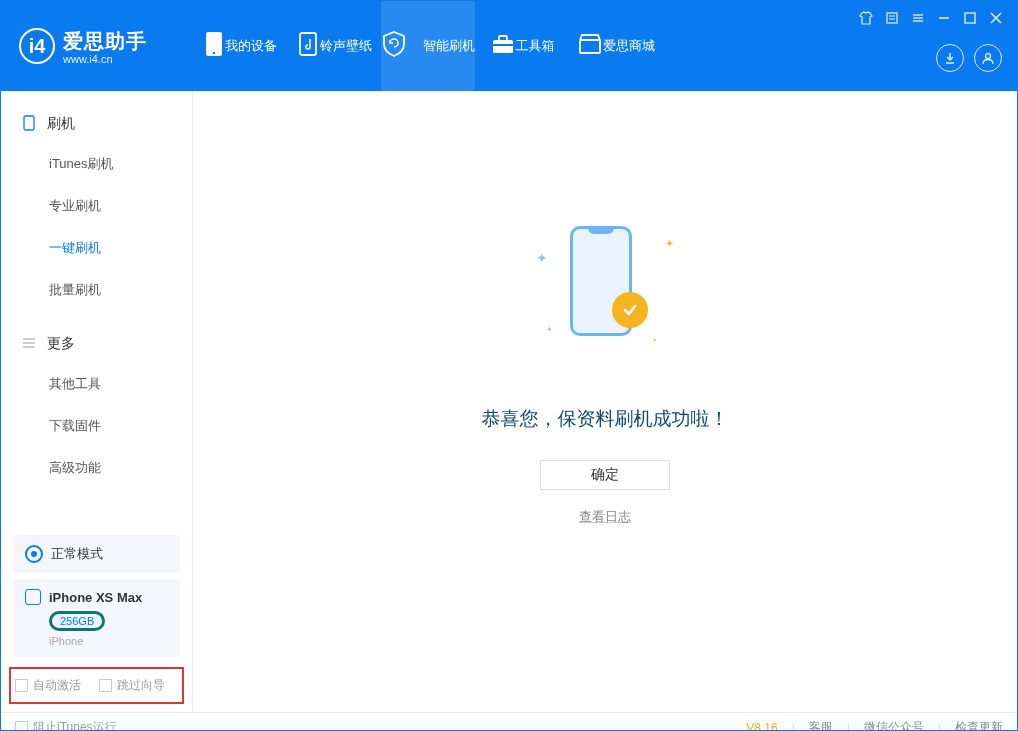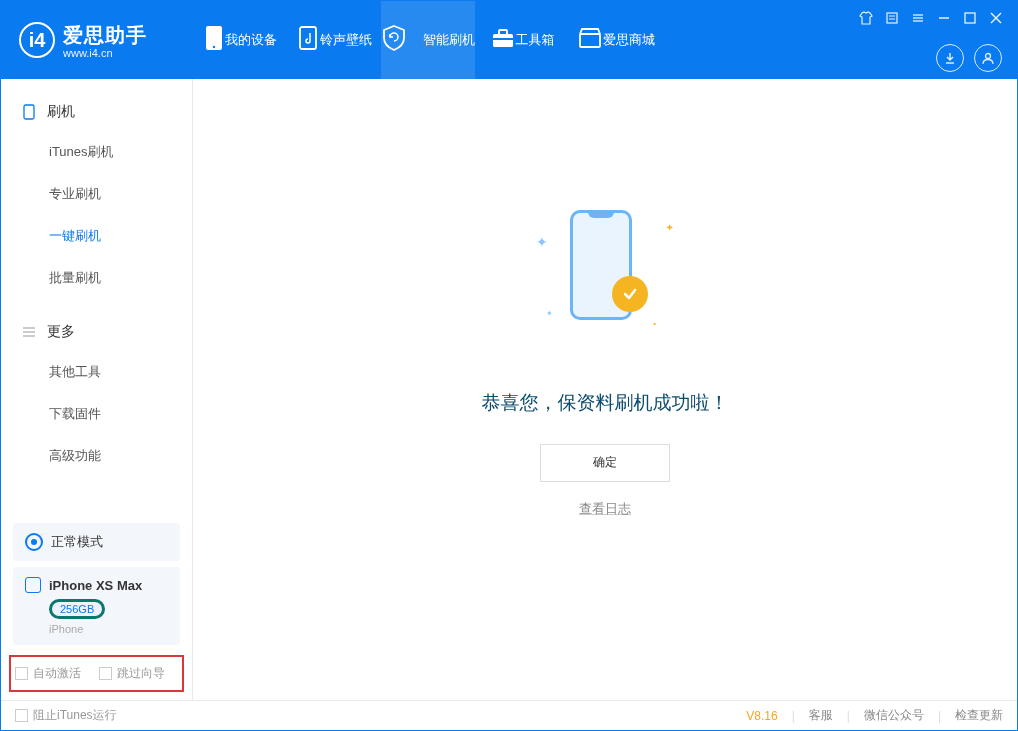--- a/index.html
+++ b/index.html
@@ -1,19 +1,19 @@
 <!DOCTYPE html>
 <html><head>
   <meta charset="utf-8">
   <style>
     * { margin: 0; padding: 0; box-sizing: border-box; font-family: "Microsoft YaHei", -apple-system, sans-serif; }
     body { background: #fff; width: 1018px; height: 731px; border: 1px solid #0a7af0; overflow: hidden; }
     
     
-    .header { height: 78px; background: linear-gradient(to right, #0a7af0, #0a7af0); display: flex; align-items: stretch; }
+    .header { height: 90px; background: linear-gradient(to right, #0a7af0, #0a7af0); display: flex; align-items: stretch; }
     .logo-area { width: 192px; display: flex; align-items: center; padding-left: 18px; color: #fff; }
     .logo-icon { width: 36px; height: 36px; border: 2.5px solid #fff; border-radius: 50%; display: flex; align-items: center; justify-content: center; font-weight: bold; font-size: 20px; margin-right: 8px; }
     .logo-text { display: flex; flex-direction: column; }
     .logo-title { font-size: 20px; font-weight: bold; letter-spacing: 1px; }
     .logo-sub { font-size: 11px; opacity: 0.9; margin-top: -2px; }
     
     .nav-tabs { display: flex; flex: 1; }
     .nav-tab { width: 94px; display: flex; flex-direction: row; align-items: center; justify-content: center; color: #fff; cursor: pointer; position: relative; }
     .nav-tab.active { background: rgba(255,255,255,0.12); gap: 16px; }
     .nav-tab-icon { height: 30px; display: flex; align-items: center; justify-content: center; margin-bottom: 4px; }
@@ -21,21 +21,21 @@
     
     .header-right { margin-left: auto; display: flex; align-items: flex-start; padding-right: 10px; padding-top: 6px; gap: 4px; }
     .header-right-btn { width: 22px; height: 22px; display: flex; align-items: center; justify-content: center; color: #fff; cursor: pointer; opacity: 0.9; }
     .header-right-lower { position: absolute; right: 16px; top: 44px; display: flex; gap: 10px; }
     .circle-btn { width: 28px; height: 28px; border: 1.5px solid #fff; border-radius: 50%; display: flex; align-items: center; justify-content: center; cursor: pointer; opacity: 0.85; }
     
     
     .body-area { display: flex; height: calc(100% - 78px - 30px); }
     .sidebar { width: 192px; border-right: 1px solid #eaeaea; display: flex; flex-direction: column; background: #fff; }
     .sidebar-section { padding-top: 14px; }
-    .sidebar-section-header { display: flex; align-items: center; padding: 10px 20px; font-size: 14px; color: #333; font-weight: 500; }
+    .sidebar-section-header { display: flex; align-items: flex-start; padding: 10px 20px; font-size: 14px; color: #333; font-weight: 500; }
     .sidebar-section-icon { width: 16px; height: 16px; margin-right: 10px; display: flex; align-items: center; justify-content: center; }
     .sidebar-item { padding: 12px 0 12px 48px; font-size: 13px; color: #555; cursor: pointer; }
     .sidebar-item.active { color: #0a7af0; }
     
     .sidebar-bottom { margin-top: auto; }
     .mode-box { margin: 6px 12px; background: #f3f6fb; border-radius: 4px; padding: 10px 12px; display: flex; align-items: center; font-size: 13px; color: #333; }
     .mode-icon { width: 18px; height: 18px; border: 2px solid #0a7af0; border-radius: 50%; margin-right: 8px; position: relative; }
     .mode-icon::after { content: ""; position: absolute; width: 6px; height: 6px; background: #0a7af0; border-radius: 50%; top: 4px; left: 4px; }
     
     .device-box { margin: 6px 12px 10px; background: #f3f6fb; border-radius: 4px; padding: 10px 12px; }
@@ -55,21 +55,21 @@
     .phone-outline { position: absolute; left: 40px; top: 8px; width: 62px; height: 110px; border: 3px solid #6db4f7; border-radius: 10px; background: #eaf4fe; }
     .phone-notch { position: absolute; left: 58px; top: 8px; width: 26px; height: 8px; background: #6db4f7; border-radius: 0 0 6px 6px; }
     .check-badge { position: absolute; left: 82px; top: 74px; width: 36px; height: 36px; background: #f5b422; border-radius: 50%; display: flex; align-items: center; justify-content: center; }
     .sparkle { position: absolute; color: #8ec5f8; font-size: 14px; }
     .sparkle.s1 { left: 6px; top: 32px; }
     .sparkle.s2 { right: 6px; top: 20px; font-size: 10px; color: #f5b422; }
     .sparkle.s3 { left: 16px; bottom: 14px; font-size: 8px; }
     .sparkle.s4 { right: 24px; bottom: 4px; font-size: 8px; color: #f5b422; }
     
     .success-message { font-size: 19px; color: #0c4a6e; margin-bottom: 28px; margin-top: 32px; }
-    .confirm-btn { width: 130px; height: 38px; border: 1px solid #ddd; background: #fff; font-size: 12px; color: #333; cursor: pointer; margin-bottom: 18px; }
+    .confirm-btn { width: 130px; height: 30px; border: 1px solid #ddd; background: #fff; font-size: 14px; color: #333; cursor: pointer; margin-bottom: 18px; }
     .view-log-link { font-size: 13px; color: #888; cursor: pointer; text-decoration: underline; text-decoration-color: #ccc; }
     
     
     .footer { height: 30px; border-top: 1px solid #eaeaea; display: flex; align-items: center; padding: 0 14px; font-size: 12px; color: #999; background: #fff; }
     .footer-check { display: flex; align-items: center; cursor: pointer; }
     .footer-right { margin-left: auto; display: flex; align-items: center; gap: 14px; }
     .footer-link { cursor: pointer; color: #888; }
     .footer-sep { color: #ddd; }
     .version { color: #f5a623; }
   </style>

